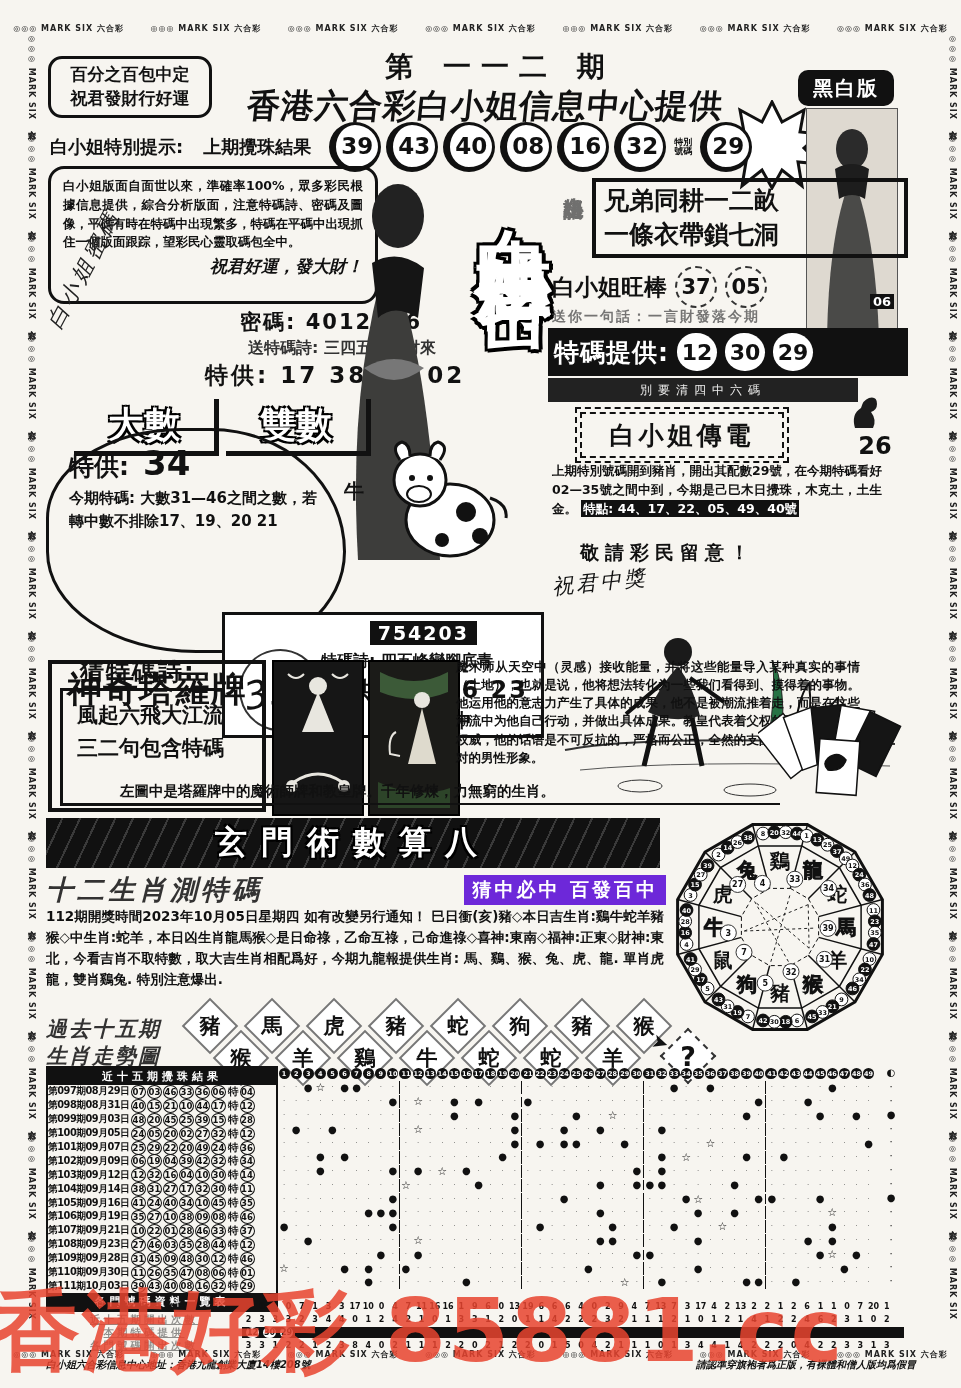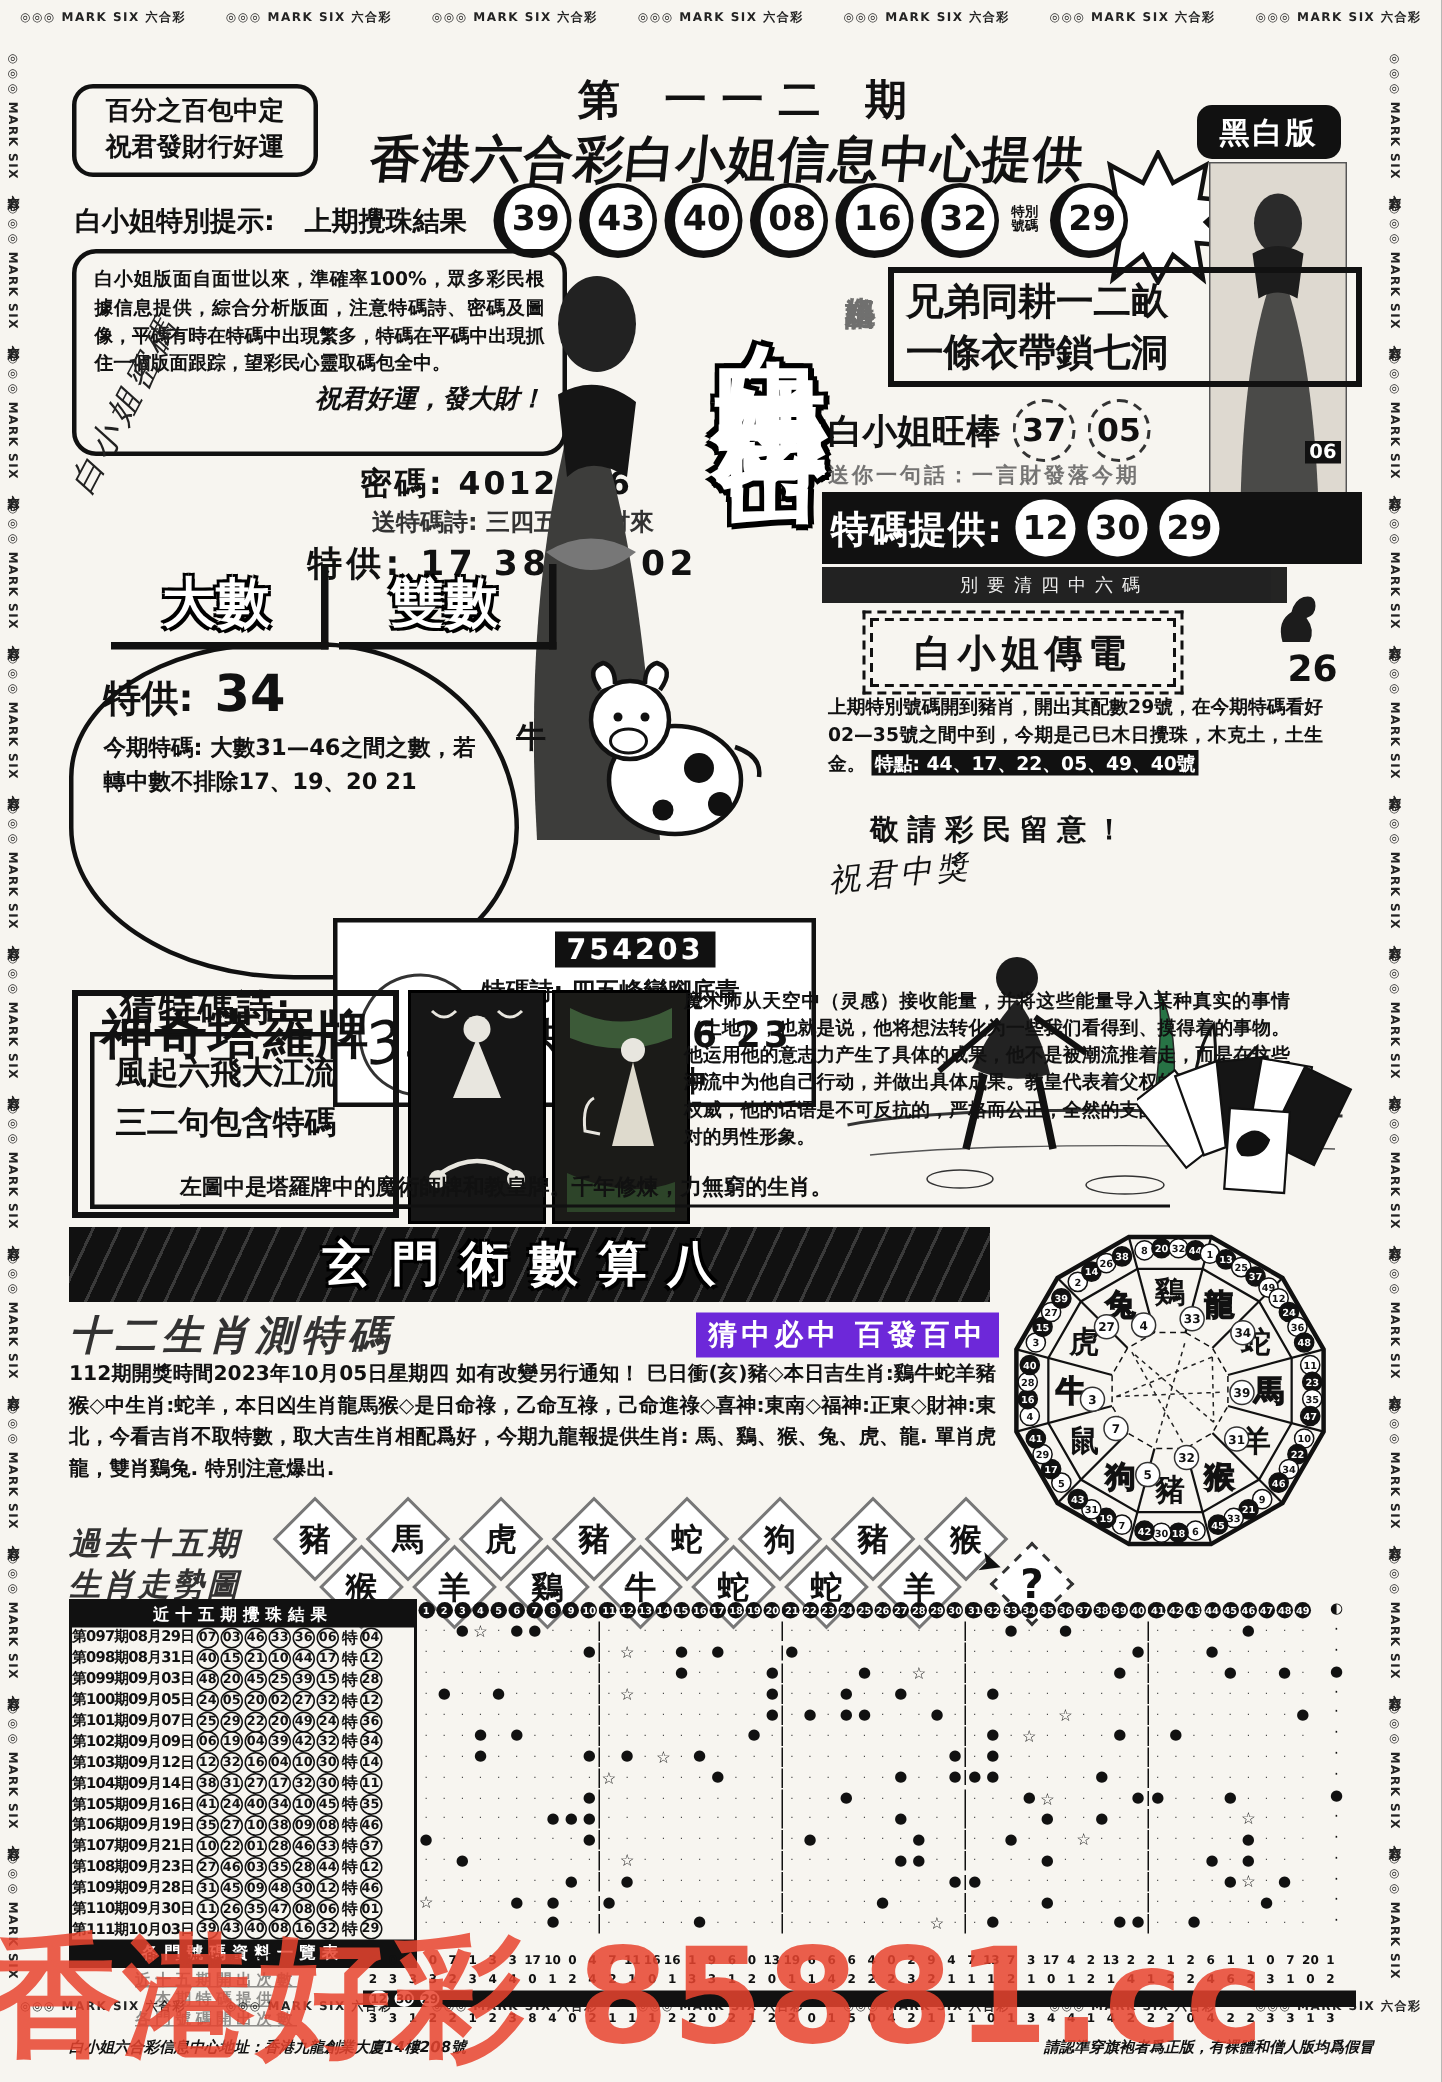--- a/index.html
+++ b/index.html
@@ -1,19 +1,19 @@
 <!DOCTYPE html>
 <html><head>
 <meta charset="utf-8">
 <style>
   html,body{margin:0;padding:0;background:#888;}
   .page{position:relative;width:961px;height:1388px;background:#f7f5f0;overflow:hidden;
         font-family:"DejaVu Sans","Liberation Sans",sans-serif;color:#111;}
   
-  .band{position:absolute;display:flex;justify-content:space-around;align-items:flex-start;overflow:hidden;}
+  .band{position:absolute;display:flex;justify-content:space-around;align-items:flex-end;overflow:hidden;}
   .band-h{left:0;width:961px;height:28px;}
   .band-top{top:6px;} .band-bottom{top:1332px;}
   .band-v{top:30px;height:1300px;width:34px;flex-direction:column;}
   .band-left{left:2px;} .band-right{left:923px;}
   .motif{font-size:8px;font-weight:bold;white-space:nowrap;color:#222;letter-spacing:1px;}
   .band-v .motif{writing-mode:vertical-rl;}
   
   .promo-box{position:absolute;left:48px;top:56px;width:158px;height:56px;border:3px solid #111;border-radius:14px;
              display:flex;flex-direction:column;justify-content:center;align-items:center;font-weight:bold;font-size:17px;line-height:1.4;}
   .issue{position:absolute;left:290px;top:48px;width:420px;text-align:center;font-size:28px;font-weight:900;letter-spacing:10px;}
@@ -65,21 +65,21 @@
             display:flex;align-items:center;justify-content:center;font-size:25px;font-weight:900;letter-spacing:4px;}
   .cd-body{position:absolute;left:552px;top:462px;width:330px;font-size:12.5px;font-weight:bold;line-height:1.5;text-align:justify;}
   .cd-highlight{background:#111;color:#fff;padding:1px 2px;}
   .cd-notice{position:absolute;left:580px;top:540px;font-size:19px;font-weight:900;letter-spacing:6px;}
   .cd-hand{position:absolute;left:552px;top:568px;font-size:21px;font-style:italic;transform:rotate(-6deg);letter-spacing:3px;}
   .animal-26{position:absolute;left:845px;top:392px;width:60px;text-align:center;}
   .animal-26 .num{font-size:24px;font-weight:bold;}
   .farmer{position:absolute;left:560px;top:560px;}
   
   .tab{position:absolute;width:140px;height:52px;display:flex;align-items:center;justify-content:center;
-       font-size:36px;font-weight:900;border-bottom:5px solid #111;border-right:5px solid #111;}
+       font-size:36px;font-weight:900;border-bottom:5px solid #111;border-right:5px solid #111;margin-top:23px;}
   .tab-outline{color:#fff;text-shadow:-2px -2px 0 #000,2px -2px 0 #000,-2px 2px 0 #000,2px 2px 0 #000;}
   .bubble{position:absolute;left:46px;top:428px;width:300px;height:225px;border:3px solid #111;border-radius:45% 45% 40% 50%/40% 55% 45% 45%;
           padding:12px 20px;box-sizing:border-box;}
   .bubble .tg{font-size:25px;font-weight:900;}
   .bubble .tg b{font-size:34px;margin-left:14px;}
   .bubble .txt{font-size:15px;font-weight:bold;line-height:1.5;margin-top:4px;}
   .cow{position:absolute;left:362px;top:428px;}
   .cow-char{position:absolute;left:344px;top:478px;font-size:20px;font-weight:bold;}
   .poem-label{position:absolute;left:80px;top:656px;font-size:24px;font-weight:900;letter-spacing:2px;}
   .poem-box{position:absolute;left:60px;top:688px;width:268px;height:118px;border:3px solid #111;padding:8px 14px;box-sizing:border-box;}

